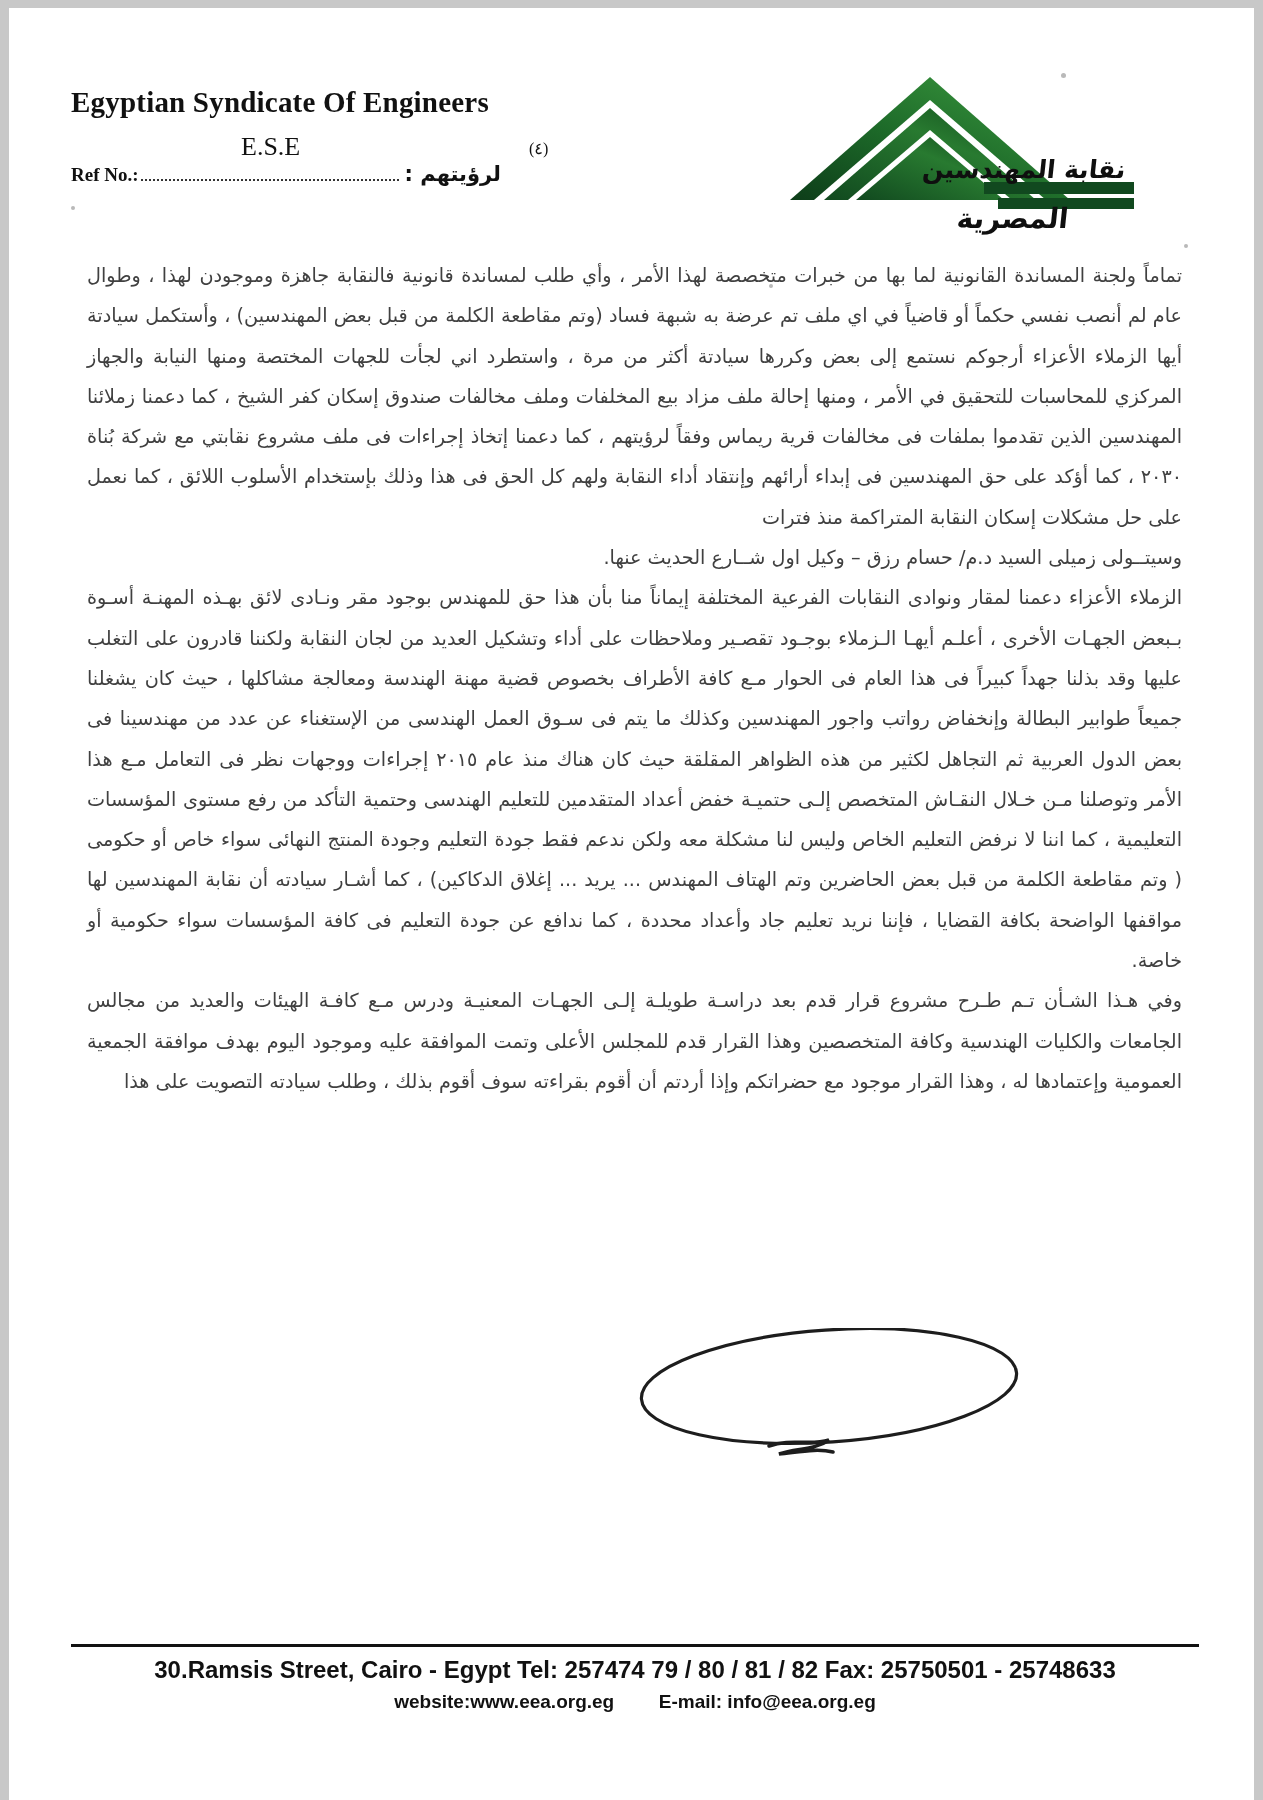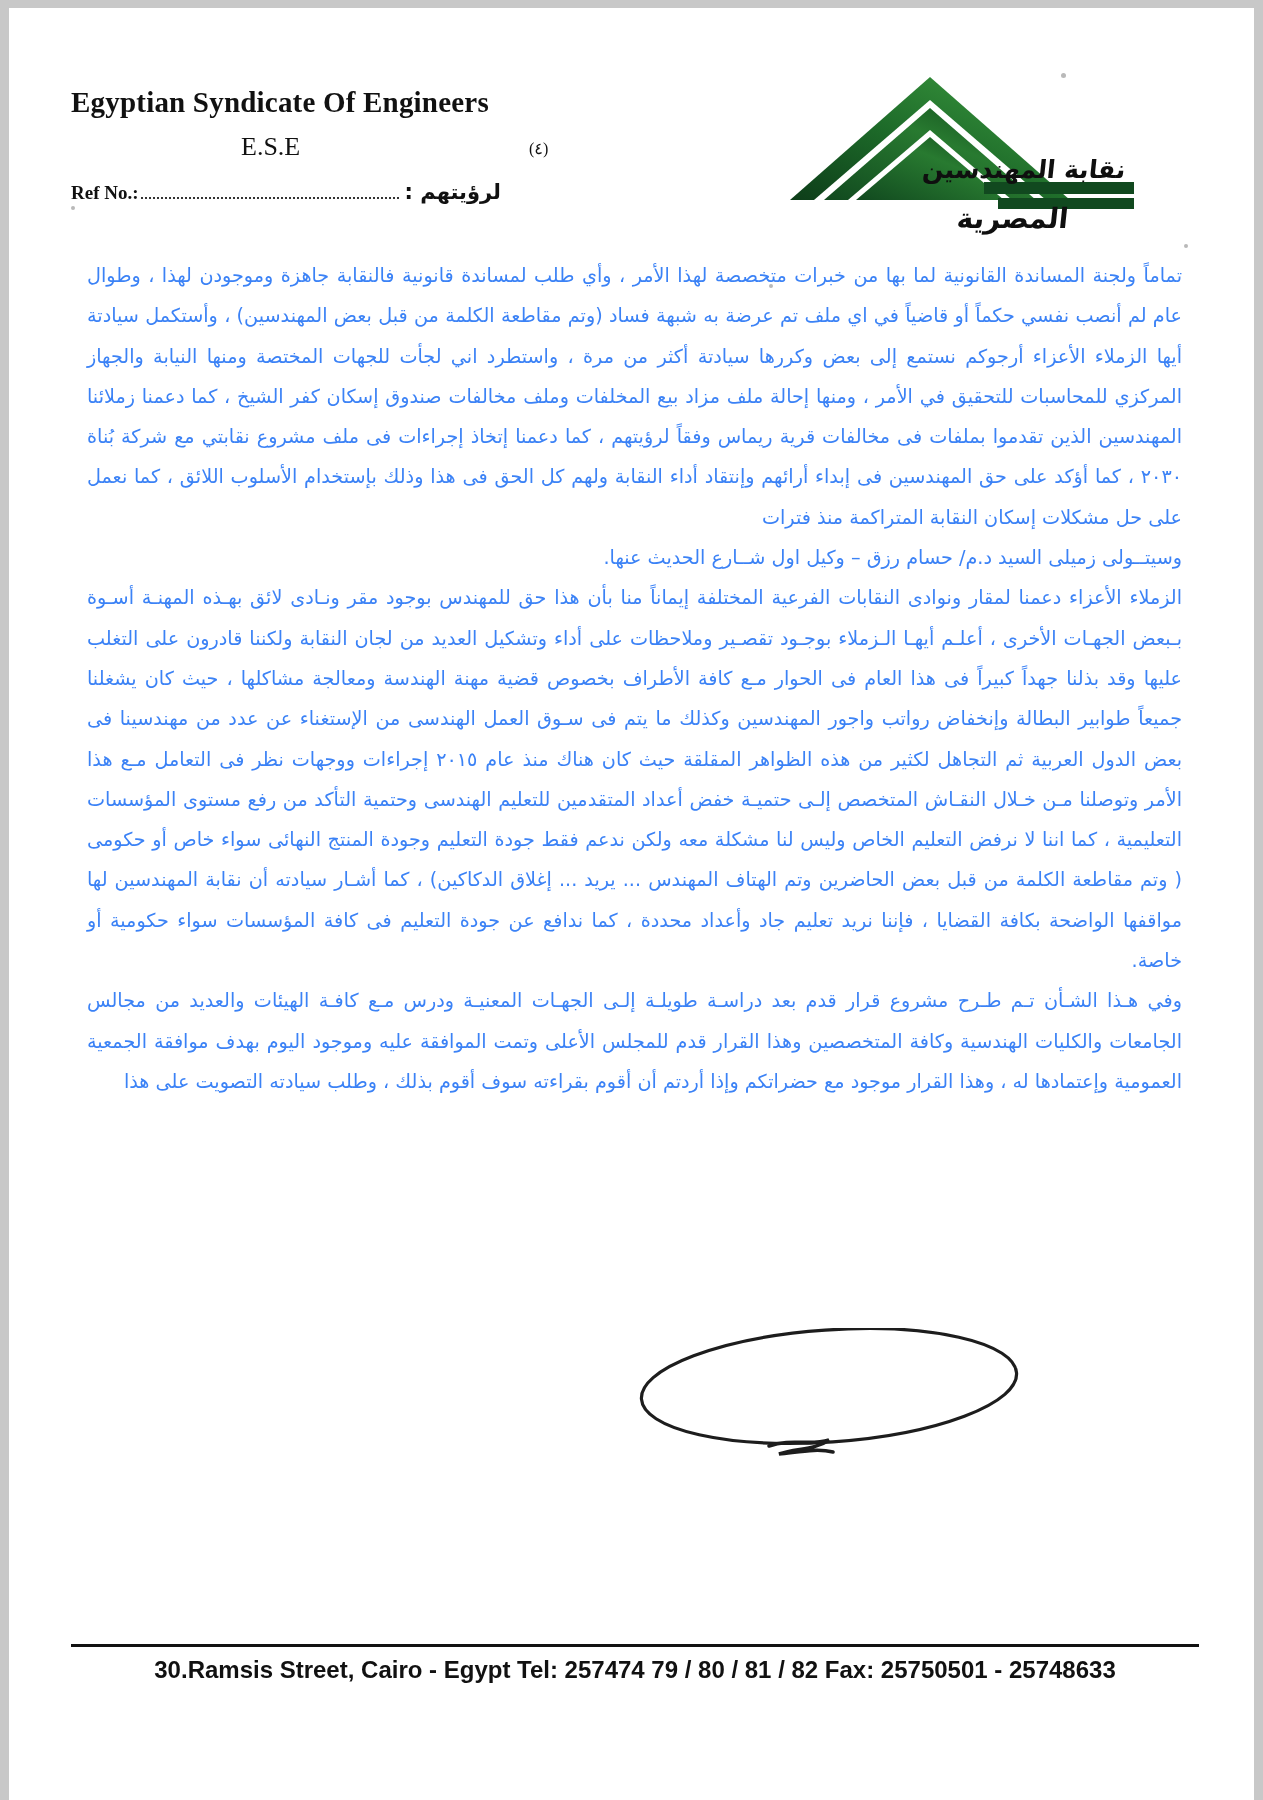--- a/index.html
+++ b/index.html
@@ -53,21 +53,21 @@
   }
 
   .field-row {
     position: absolute;
     left: 62px;
     width: 430px;
     height: 26px;
     display: flex;
     align-items: flex-end;
   }
-  .field-row.ref { top: 170px; }
+  .field-row.ref { top: 152px; }
   .field-row.date { top: 205px; }
   .field-label-en {
     font-size: 19px;
     font-weight: bold;
     font-family: "Liberation Serif", "DejaVu Serif", serif;
     white-space: nowrap;
   }
   .dotline {
     flex: 1;
     border-bottom: 2px dotted #333;
@@ -96,21 +96,21 @@
   .body-text {
     position: absolute;
     left: 78px;
     right: 72px;
     top: 248px;
     direction: rtl;
     text-align: justify;
     font-family: "DejaVu Sans", "Liberation Sans", sans-serif;
     font-size: 19.2px;
     line-height: 40.3px;
-    color: #3b82f6;
+    color: #404040;
   }
   .body-text p { margin: 0 0 0 0; text-align: justify; text-justify: inter-word; }
   .p-center-end { text-align: center; }
 
   
   .annotation {
     position: absolute;
     left: 610px;
     top: 1320px;
     width: 520px;
@@ -227,15 +227,20 @@
   <div class="annotation">
     <svg width="520" height="160" viewBox="0 0 520 160">
       <ellipse cx="210" cy="58" rx="188" ry="56" fill="none" stroke="#1d1d1d" stroke-width="3.2" transform="rotate(-4 210 58)"></ellipse>
       <path d="M150,118 C172,110 192,118 210,112 C196,122 178,120 160,126 C180,124 198,120 214,124" fill="none" stroke="#1d1d1d" stroke-width="3.6" stroke-linecap="round"></path>
     </svg>
   </div>
 
   <div class="footer-rule"></div>
   <div class="footer">
     <div class="footer-en">30.Ramsis Street, Cairo - Egypt   Tel: 257474 79 / 80 / 81 / 82  Fax: 25750501 - 25748633</div>
+    <div class="footer-web">
+      <span>website:www.eea.org.eg</span>
+      <span class="gap"></span>
+      <span>E-mail: info@eea.org.eg</span>
+    </div>
   </div>
 
 </div>
 
 </body></html>

